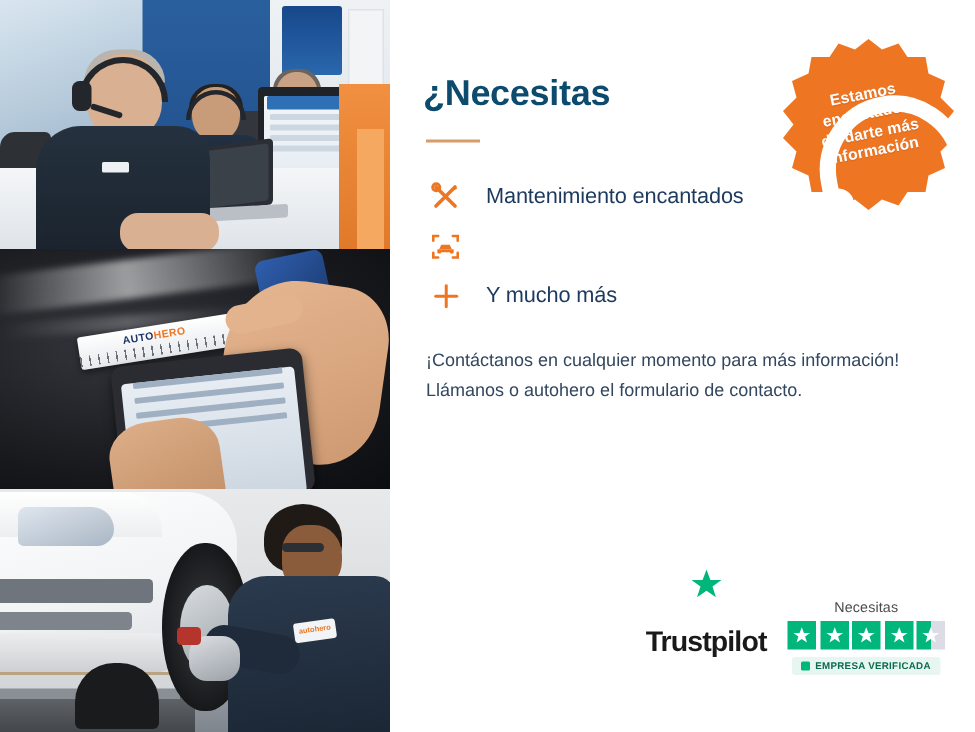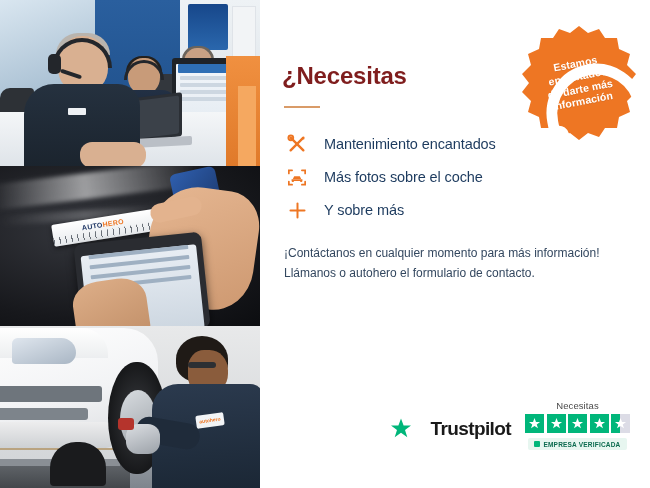--- a/index.html
+++ b/index.html
@@ -186,26 +186,25 @@
     background:#b5342c; border-radius:3px; }
 
   
   .content {
     position: relative;
     flex: 1 1 auto;
     padding: 48px 22px 0 22px;
     background:#ffffff;
   }
   .heading {
-    color:#7f1d1d;
+    color:#0c4a6e;
     font-size: 24px;
     font-weight: bold;
     line-height: 1.22;
     letter-spacing:-.2px;
-    margin-top:13px;
   }
   .rule {
     width: 36px; height: 2px;
     background: #d99b68;
     margin: 16px 0 20px 2px;
   }
 
   
   .badge {
     position: absolute;
@@ -256,21 +255,21 @@
     color: #33475f;
     line-height: 1.62;
   }
 
   
   .tp {
     position:absolute;
     right: 20px; bottom: 38px;
     display:flex; align-items: flex-end; gap: 14px;
   }
-  .tp-logo { display:flex; gap: 18px; padding-bottom: 10px; }
+  .tp-logo { display:flex; align-items:center; gap: 18px; padding-bottom: 10px; flex-direction: column; }
   .tp-logo-text { font-size: 19px; font-weight: bold; color:#191919; letter-spacing:-.6px; }
   .tp-right { display:flex; flex-direction:column; align-items:center; gap:3px; }
   .tp-excellent { font-size: 9.5px; color:#4a4a4a; letter-spacing:.1px; }
   .tp-stars { display:flex; gap: 2.5px; }
   .tp-star {
     width: 19px; height: 19px;
     background:#00b67a;
     display:flex; align-items:center; justify-content:center;
   }
   .tp-star.half { background: linear-gradient(90deg,#00b67a 0 50%, #dcdce6 50% 100%); }
@@ -453,33 +452,32 @@
             <g fill="none" stroke="#ee7623" stroke-width="1.9" stroke-linecap="round">
               <path d="M2 6 V2.6 H5.6"></path>
               <path d="M20 6 V2.6 H16.4"></path>
               <path d="M2 15 V18.4 H5.6"></path>
               <path d="M20 15 V18.4 H16.4"></path>
             </g>
             <path d="M5 12.4 h12 v2.1 a0.9 0.9 0 0 1 -0.9 0.9 h-1 a0.9 0.9 0 0 1 -0.9 -0.9 h-6.4 a0.9 0.9 0 0 1 -0.9 0.9 h-1 a0.9 0.9 0 0 1 -0.9 -0.9 z" fill="#ee7623"></path>
             <path d="M6.4 12.2 l1.5 -3.2 h6.2 l1.5 3.2 z" fill="#ee7623"></path>
           </svg>
         </span>
-        <span class="feature-label">Más fotos sobre el coche</span>
       </li>
 
       <li class="feature">
         <span class="feature-icon">
           <svg width="19" height="19" viewBox="0 0 20 20">
             <g stroke="#ee7623" stroke-width="2.1" stroke-linecap="round">
               <line x1="10" y1="2.6" x2="10" y2="17.4"></line>
               <line x1="2.6" y1="10" x2="17.4" y2="10"></line>
             </g>
           </svg>
         </span>
-        <span class="feature-label">Y sobre más</span>
+        <span class="feature-label">Y mucho más</span>
       </li>
 
     </ul>
 
     <p class="para">
       <span>¡Contáctanos en cualquier momento para más información!</span><br>
       <span>Llámanos o autohero el formulario de contacto.</span>
     </p>
 
     <div class="tp">

